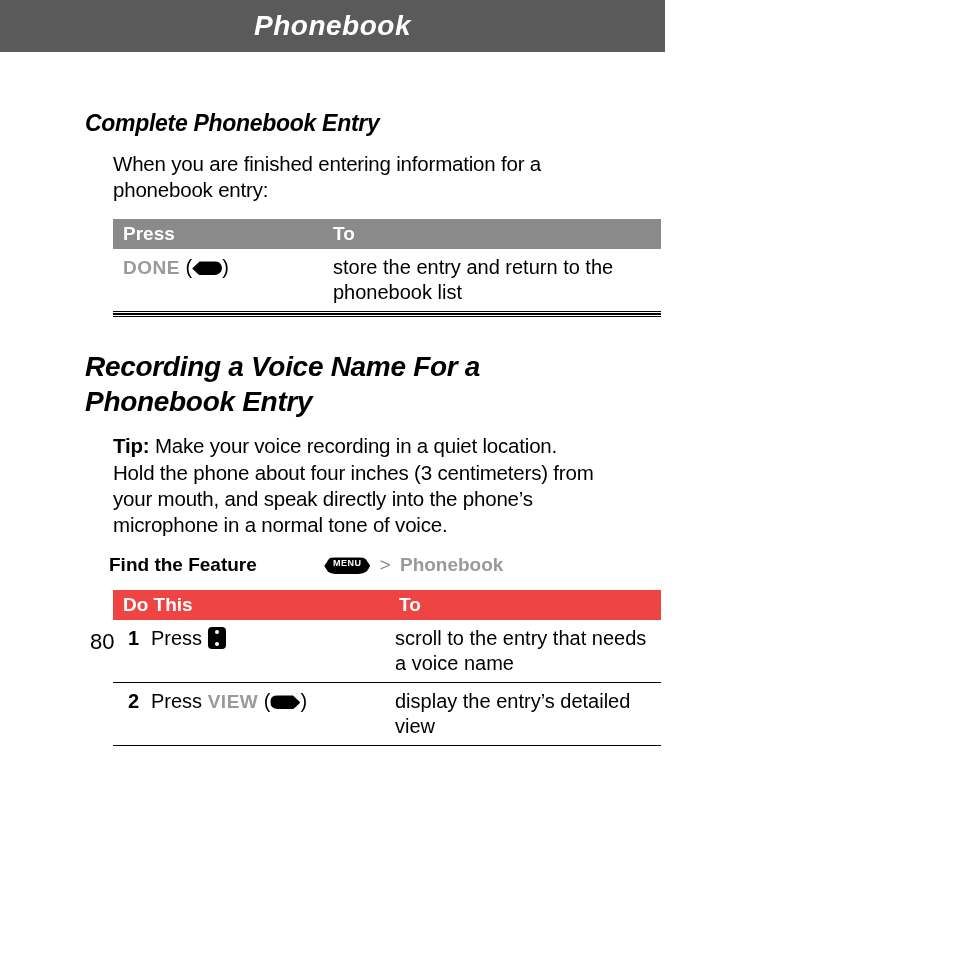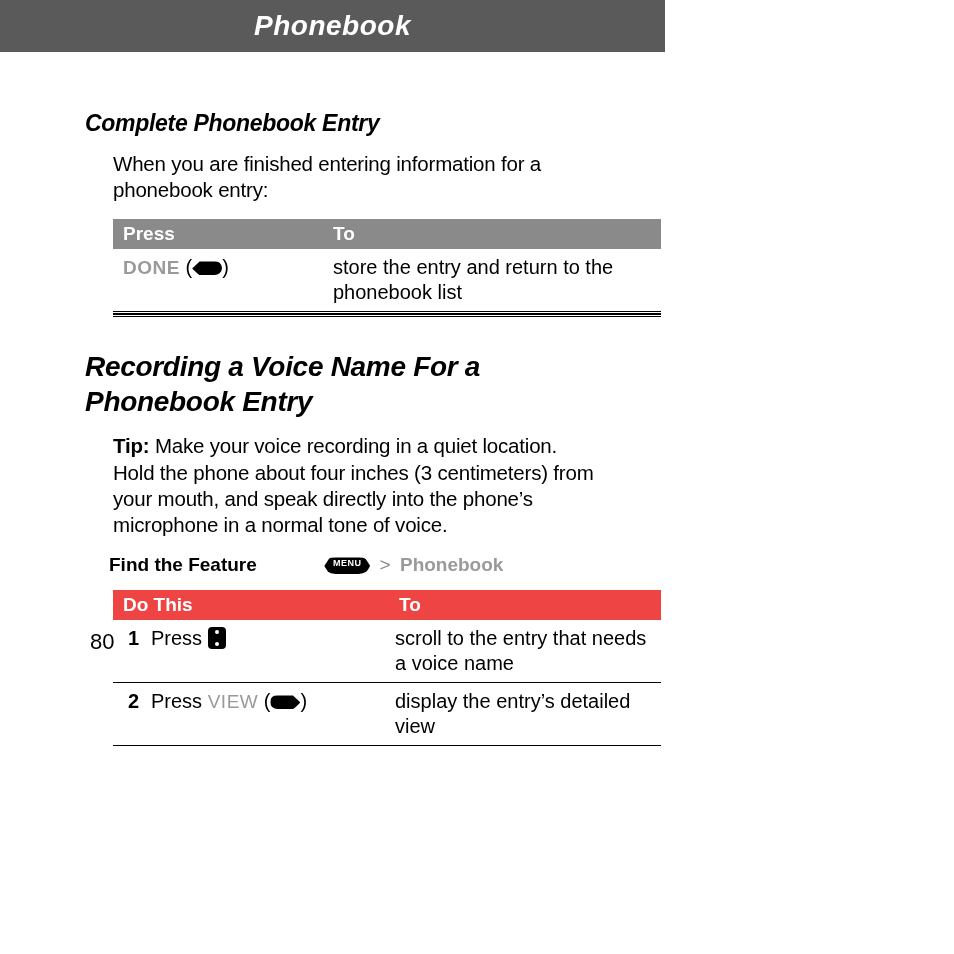--- a/index.html
+++ b/index.html
@@ -22,21 +22,21 @@
   .find-feature { margin: 14px 0 14px 24px; font-size: 19px; }
   .find-feature .label { font-weight: 800; display: inline-block; width: 210px; }
   .find-feature .crumb-sep { color: #888; padding: 0 4px; }
   .find-feature .crumb { font-weight: 700; color: #9a9a9a; font-family: Arial, sans-serif; }
   .table2 { width: 548px; margin-left: 28px; border-collapse: collapse; }
   .table2 th { background: #ef4444; color: #fff; font-weight: 700; font-size: 19px; text-align: left; padding: 4px 10px; }
   .table2 td { font-size: 20px; padding: 6px 6px; vertical-align: top; line-height: 1.25; }
   .table2 .numcol { width: 32px; font-weight: 800; text-align: right; padding-right: 6px; }
   .table2 .dothiscol { width: 244px; }
   .table2 tbody tr td { border-bottom: 1px solid #000; }
-  .table2 .view-label { font-family: Arial, sans-serif; font-weight: 400; color: #9a9a9a; letter-spacing: 0.5px; font-size: 19px; }
+  .table2 .view-label { font-family: Arial, sans-serif; font-weight: 700; color: #9a9a9a; letter-spacing: 0.5px; font-size: 19px; }
   .page-num { position: absolute; left: 90px; bottom: 18px; font-size: 22px; }
   
   .icon { display: inline-block; vertical-align: -2px; }
   .softkey-left, .softkey-right {
     display: inline-block; width: 30px; height: 14px; background: #000;
     border-radius: 50% / 100%; position: relative; vertical-align: -1px;
   }
   .softkey-left { clip-path: polygon(0 50%, 25% 0, 100% 0, 100% 100%, 25% 100%); }
   .softkey-right { clip-path: polygon(0 0, 75% 0, 100% 50%, 75% 100%, 0 100%); }
   .scroll-key {

